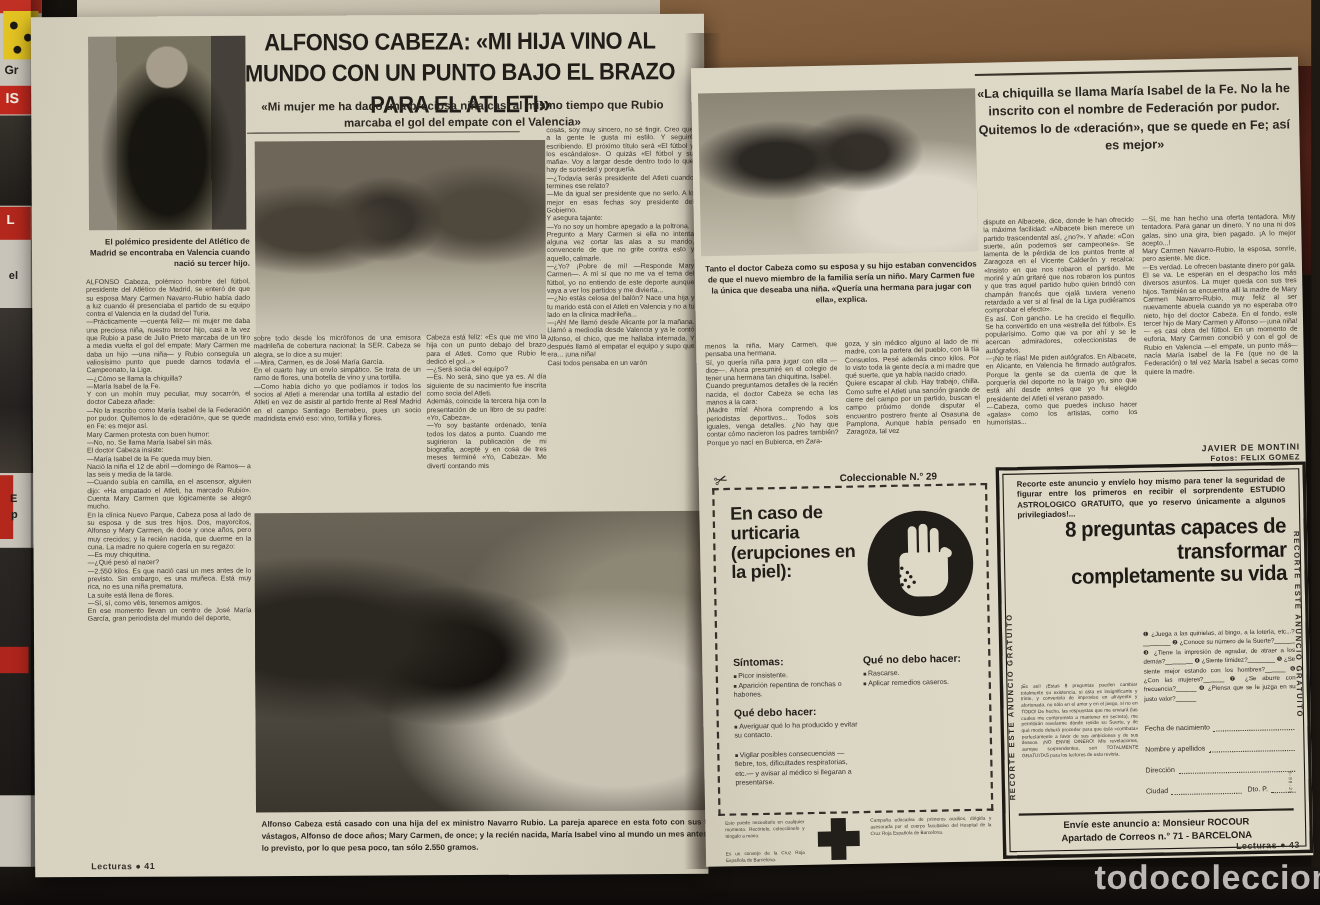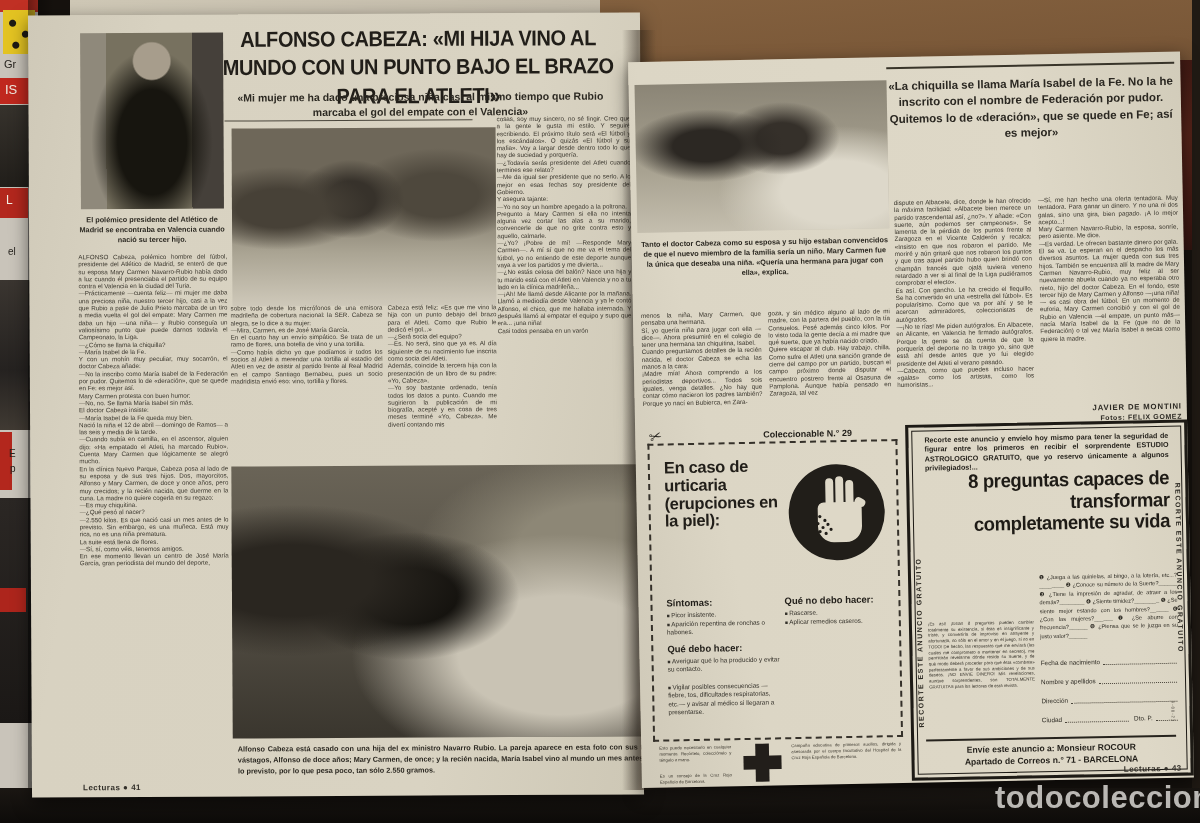--- a/index.html
+++ b/index.html
@@ -25,21 +25,21 @@
     radial-gradient(circle at 30% 30%,#1d1a14 3px,transparent 4px),
     radial-gradient(circle at 70% 55%,#1d1a14 3px,transparent 4px),
     radial-gradient(circle at 40% 80%,#1d1a14 3px,transparent 4px),#e3c322;}
   .edge-photo1{left:0;top:105px;width:34px;height:82px;background:linear-gradient(180deg,#36322c,#211e1a);}
   .edge-red2{left:0;top:78px;width:30px;height:26px;background:#c0281e;}
   .edge-red3{left:0;top:188px;width:28px;height:30px;background:#b3271d;}
   .edge-photo2{left:0;top:280px;width:36px;height:150px;background:linear-gradient(180deg,#3a3530,#252220 60%,#403a33);}
   .edge-red4{left:0;top:432px;width:12px;height:58px;background:#b3271d;}
   .edge-photo3{left:0;top:498px;width:32px;height:225px;background:linear-gradient(180deg,#2b2724,#1b1816);}
   .edge-red5{left:0;top:588px;width:26px;height:24px;background:#ad251c;}
-  .edge-frag{color:#26231e;font-weight:normal;}
+  .edge-frag{color:#26231e;font-weight:bold;}
   .edge-frag.inv{color:#f0ece2;}
   .edge-shadow{left:28px;top:0;width:26px;height:810px;background:linear-gradient(90deg,rgba(0,0,0,.45),rgba(0,0,0,0));}
   
   .page{box-shadow:0 6px 18px rgba(0,0,0,.55);}
   .left-page{left:30px;top:14px;width:612px;height:782px;transform:rotate(-0.3deg);
     background:linear-gradient(100deg,#cfc9b8 0%,#d8d2c1 18%,#d9d3c2 70%,#cdc7b5 100%);}
   .right-page{left:642px;top:62px;width:552px;height:726px;transform:rotate(-1.1deg);transform-origin:left bottom;
     background:linear-gradient(80deg,#cfc9b8 0%,#dcd6c5 20%,#ded8c7 75%,#d2ccba 100%);}
   .gutter{left:622px;top:30px;width:34px;height:760px;
     background:linear-gradient(90deg,rgba(0,0,0,0) 0%,rgba(40,30,20,.45) 45%,rgba(60,45,30,.5) 55%,rgba(0,0,0,0) 100%);}
@@ -143,21 +143,21 @@
 <div class="abs page left-page">
 
   <div class="abs headline" style="left:175px;top:14px;width:430px;">
     <div>ALFONSO CABEZA: «MI HIJA VINO AL</div>
     <div>MUNDO CON UN PUNTO BAJO EL BRAZO PARA EL ATLETI»</div>
   </div>
   <div class="abs subhead" style="left:192px;top:76px;width:400px;">«Mi mujer me ha dado una preciosa niña casi al mismo tiempo que Rubio marcaba el gol del empate con el Valencia»</div>
   <div class="abs rule" style="left:196px;top:106px;width:248px;"></div>
 
   <div class="abs photo ph-portrait" style="left:52px;top:18px;width:143px;height:176px;"></div>
-  <div class="abs caption" style="left:48px;top:200px;width:150px;">El polémico presidente del Atlético de Madrid se encontraba en Valencia cuando nació su tercer hijo.</div>
+  <div class="abs caption" style="left:48px;top:200px;width:150px;text-align:right;">El polémico presidente del Atlético de Madrid se encontraba en Valencia cuando nació su tercer hijo.</div>
 
   <div class="abs col" style="left:49px;top:238px;width:149px;height:528px;">ALFONSO Cabeza, polémico hombre del fútbol, presidente del Atlético de Madrid, se enteró de que su esposa Mary Carmen Navarro-Rubio había dado a luz cuando él presenciaba el partido de su equipo contra el Valencia en la ciudad del Turia.
 —Prácticamente —cuenta feliz— mi mujer me daba una preciosa niña, nuestro tercer hijo, casi a la vez que Rubio a pase de Julio Prieto marcaba de un tiro a media vuelta el gol del empate: Mary Carmen me daba un hijo —una niña— y Rubio conseguía un valiosísimo punto que puede darnos todavía el Campeonato, la Liga.
 —¿Cómo se llama la chiquilla?
 —María Isabel de la Fe.
 Y con un mohín muy peculiar, muy socarrón, el doctor Cabeza añade:
 —No la inscribo como María Isabel de la Federación por pudor. Quitemos lo de «deración», que se quede en Fe: es mejor así.
 Mary Carmen protesta con buen humor:
 —No, no. Se llama María Isabel sin más.
 El doctor Cabeza insiste:

